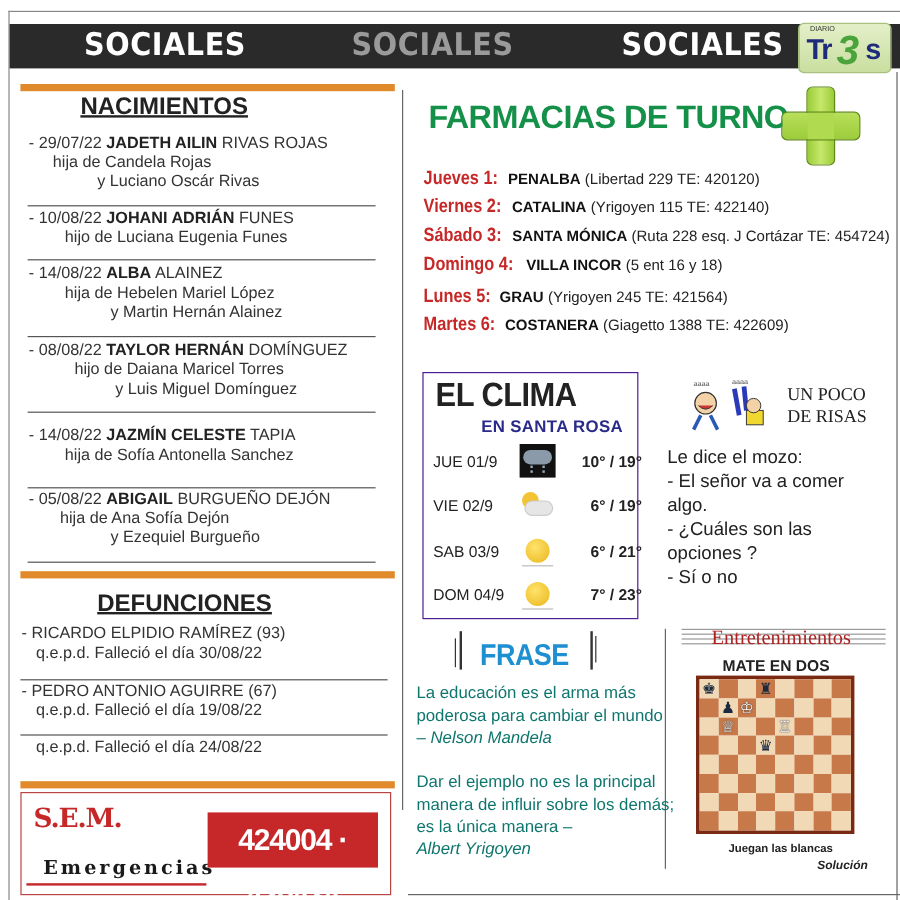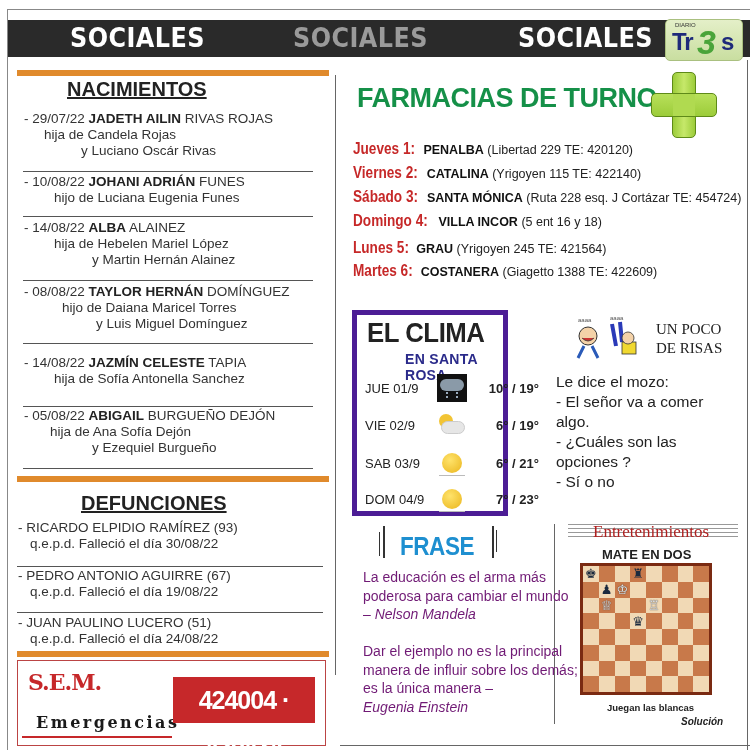--- a/index.html
+++ b/index.html
@@ -42,21 +42,21 @@
   .farm-title { position: absolute; left: 357px; top: 83px; font-weight: bold; font-size: 27px; color: #159048; letter-spacing: -0.5px; }
   .cross { position: absolute; left: 651px; top: 72px; width: 66px; height: 66px; }
   .cross .v { position: absolute; left: 21px; top: 0; width: 24px; height: 66px; background: linear-gradient(90deg,#9ccc3a,#c6e86a,#9ccc3a); border: 1px solid #5e8a18; border-radius: 5px; }
   .cross .h { position: absolute; left: 0; top: 21px; width: 66px; height: 24px; background: linear-gradient(#b8e05a,#9ccc3a); border: 1px solid #5e8a18; border-radius: 5px; }
   .cross .c { position: absolute; left: 22px; top: 22px; width: 22px; height: 22px; background: #b0da50; }
   .pharm { position: absolute; left: 353px; font-size: 12.5px; white-space: nowrap; color: #222; }
   .pharm .day { font-family: "Liberation Sans", sans-serif; font-weight: bold; color: #c62828; font-size: 16px; transform: scaleX(0.85); display: inline-block; transform-origin: left; margin-right: -6px; }
   .pharm .name { font-weight: bold; font-size: 12.5px; color: #111; }
 
   
-  .clima { position: absolute; left: 352px; top: 310px; width: 156px; height: 206px; border: 5px solid #4c1d95; padding-left: 37px; }
+  .clima { position: absolute; left: 352px; top: 310px; width: 180px; height: 206px; border: 1px solid #4c1d95; padding-left: 37px; }
   .clima .t1 { position: absolute; left: 10px; top: 2px; font-weight: bold; font-size: 28px; color: #222; letter-spacing: -0.5px; transform: scaleX(0.92); transform-origin: left; }
   .clima .t2 { position: absolute; left: 48px; top: 36px; font-weight: bold; font-size: 14px; color: #2a2a8a; letter-spacing: 0.3px; }
   .wrow { position: absolute; left: 8px; width: 178px; height: 30px; }
   .wrow .d { position: absolute; left: 0; top: 7px; font-size: 13px; color: #222; }
   .wrow .ic { position: absolute; left: 72px; top: 0; width: 30px; height: 28px; }
   .wrow .tmp { position: absolute; right: 4px; top: 7px; font-size: 13px; font-weight: bold; color: #222; }
   .ic.rain { background: #111; }
   .ic.rain .cloud { position: absolute; left: 3px; top: 5px; width: 24px; height: 12px; background: #8a9aa8; border-radius: 8px; }
   .ic.rain .drops { position: absolute; left: 9px; top: 18px; width: 12px; height: 6px; border-left: 2px dotted #9ab; border-right: 2px dotted #9ab; }
   .ic.sun .s { position: absolute; left: 5px; top: 4px; width: 20px; height: 20px; border-radius: 50%; background: radial-gradient(circle at 40% 35%,#ffe36b,#eab51c); }
@@ -68,21 +68,21 @@
   .risas-img { position: absolute; left: 572px; top: 314px; width: 72px; height: 50px; }
   .risas-title { position: absolute; left: 656px; top: 320px; font-family: "Liberation Serif", serif; font-size: 15px; line-height: 19px; color: #222; }
   .risas-text { position: absolute; left: 556px; top: 372px; font-size: 15.5px; line-height: 20px; color: #222; width: 190px; }
 
   
   .frase-title { position: absolute; left: 400px; top: 532px; font-weight: bold; font-size: 25px; color: #1e8fd0; letter-spacing: -0.5px; transform: scaleX(0.9); transform-origin: left; }
   .bar-l { position: absolute; left: 383px; top: 526px; width: 2px; height: 32px; background: #333; }
   .bar-l2 { position: absolute; left: 379px; top: 532px; width: 1px; height: 24px; background: #333; }
   .bar-r { position: absolute; left: 492px; top: 526px; width: 2px; height: 32px; background: #333; }
   .bar-r2 { position: absolute; left: 496px; top: 530px; width: 1px; height: 22px; background: #333; }
-  .frase-text { position: absolute; left: 347px; top: 568px; width: 215px; font-size: 14px; line-height: 18.5px; color: #701a75; margin-left: 16px; }
+  .frase-text { position: absolute; left: 347px; top: 568px; width: 215px; font-size: 14px; line-height: 18.5px; color: #0f766e; }
   .frase-text i { font-style: italic; }
   .frase-text p { margin-bottom: 18.5px; }
 
   
   .ent-lines { position: absolute; left: 568px; top: 524px; width: 170px; }
   .ent-lines .ln { height: 1px; background: #999; margin-bottom: 3px; }
   .ent-title { position: absolute; left: 593px; top: 522px; font-family: "Liberation Serif", serif; font-size: 17px; color: #b02020; background: transparent; }
   .mate { position: absolute; left: 602px; top: 547px; font-weight: bold; font-size: 13px; color: #222; }
   .board { position: absolute; left: 580px; top: 563px; width: 132px; height: 132px; border: 3px solid #7a2a12; display: grid; grid-template-columns: repeat(8, 1fr); grid-template-rows: repeat(8, 1fr); }
   .sq { position: relative; display: flex; align-items: center; justify-content: center; font-size: 13px; line-height: 1; }
@@ -163,21 +163,20 @@
   <div>- RICARDO ELPIDIO RAMÍREZ (93)</div>
   <div class="l2">q.e.p.d. Falleció el día 30/08/22</div>
 </div>
 <div class="sep" style="left:17px; width:306px; top:566px;"></div>
 <div class="death" style="top:568px;">
   <div>-  PEDRO ANTONIO AGUIRRE (67)</div>
   <div class="l2">q.e.p.d. Falleció el día 19/08/22</div>
 </div>
 <div class="sep" style="left:17px; width:306px; top:612px;"></div>
 <div class="death" style="top:615px;">
-  <div>- JUAN PAULINO LUCERO (51)</div>
   <div class="l2">q.e.p.d. Falleció el día 24/08/22</div>
 </div>
 
 <div class="orange-bar" style="top:651px;"></div>
 
 <div class="sem">
   <span class="logo-sem">S.E.M.</span>
   <span class="emer">Emergencias</span>
   <div class="redline"></div>
   <div class="phones">424004 · 420434</div>
@@ -271,21 +270,21 @@
 </div>
 
 <div class="bar-l2"></div>
 <div class="bar-l"></div>
 <div class="frase-title">FRASE</div>
 <div class="bar-r"></div>
 <div class="bar-r2"></div>
 <div class="vline" style="left:554px; top:524px; height:200px;"></div>
 <div class="frase-text">
   <p><span>La educación es el arma más poderosa para cambiar el mundo – </span><i>Nelson Mandela</i></p>
-  <p><span>Dar el ejemplo no es la principal manera de influir sobre los demás; es la única manera – </span><br><i>Eugenia Einstein</i></p>
+  <p><span>Dar el ejemplo no es la principal manera de influir sobre los demás; es la única manera – </span><br><i>Albert Yrigoyen</i></p>
 </div>
 <div class="vline" style="left:340px; top:745px; height:1px; width:410px;"></div>
 
 <div class="ent-lines">
   <div class="ln"></div>
     <div class="ln"></div>
     <div class="ln"></div>
     <div class="ln"></div>
 </div>
 <div class="ent-title">Entretenimientos</div>

